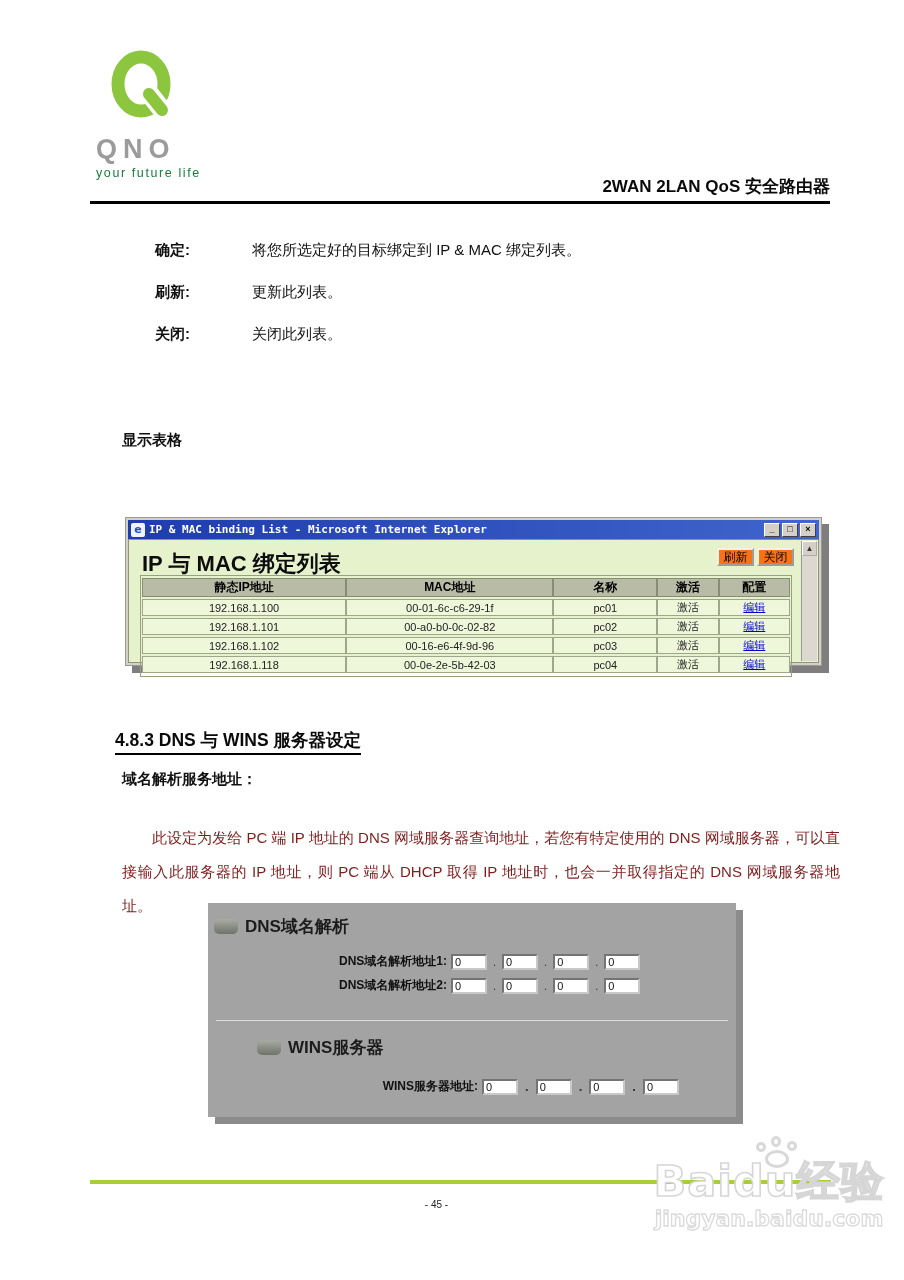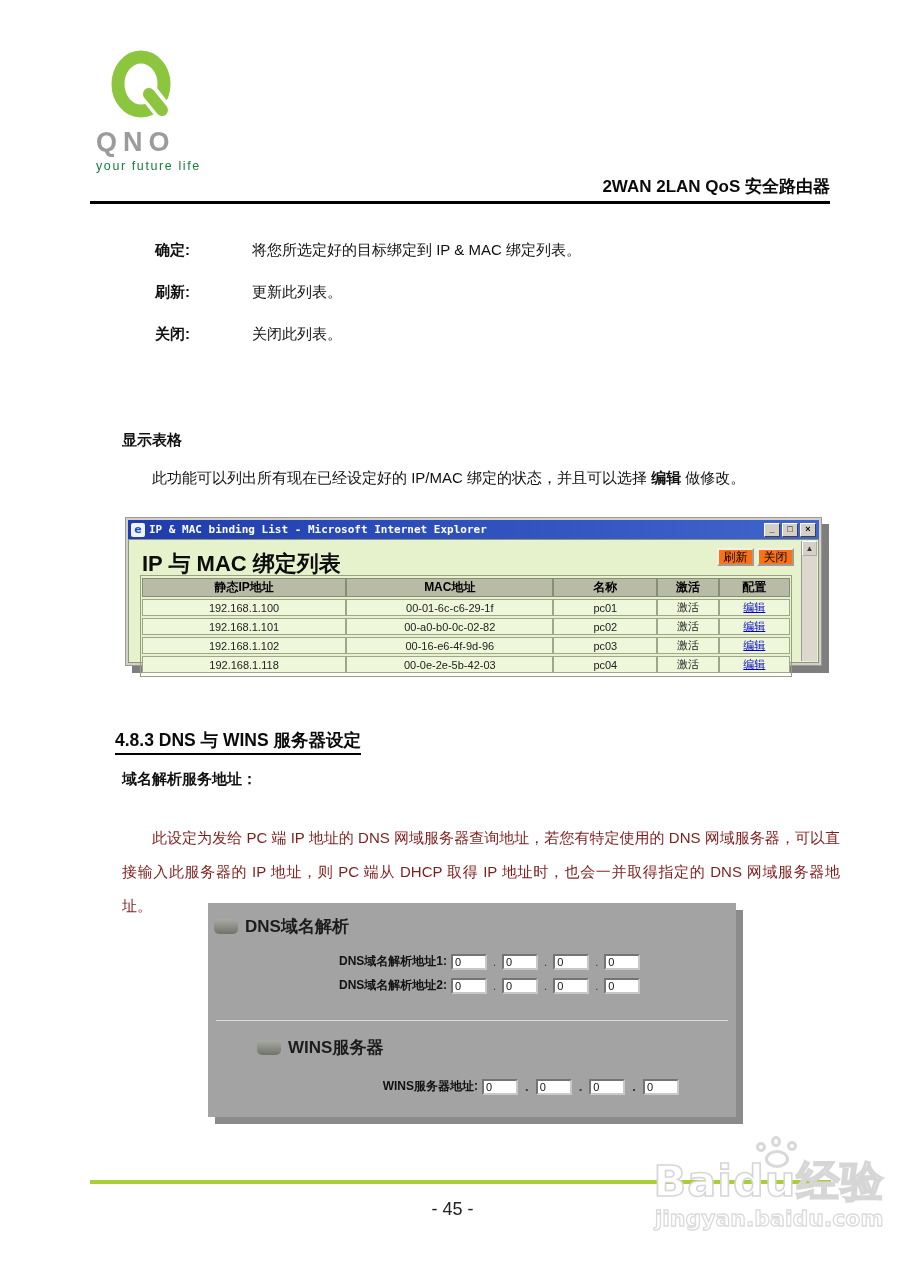--- a/index.html
+++ b/index.html
@@ -3,21 +3,21 @@
 <meta charset="utf-8">
 <style>
   * { box-sizing: border-box; margin: 0; padding: 0; }
   html,body { background:#ffffff; }
   body { width:904px; height:1280px; position:relative; font-family:"Liberation Sans", sans-serif; color:#111; }
   .page { position:absolute; inset:0; width:904px; height:1280px; background:#fff; overflow:hidden; }
 
   
   .logo { position:absolute; left:96px; top:50px; width:180px; }
   .logo svg { display:block; margin-left:14px; }
-  .brand-text { font-size:27px; font-weight:bold; color:#9b9b9b; letter-spacing:6px; line-height:1; margin-top:5px; }
+  .brand-text { font-size:27px; font-weight:bold; color:#9b9b9b; letter-spacing:6px; line-height:1; margin-top:12px; }
   .tagline { font-size:12.5px; color:#15803d; letter-spacing:1.6px; margin-top:3px; }
 
   
   .doc-title { position:absolute; top:175px; right:74px; font-size:17px; font-weight:bold; color:#0a0a0a; }
   .header-rule { position:absolute; top:201px; left:90px; width:740px; height:3px; background:#000; }
 
   
   .definitions { position:absolute; top:240px; left:155px; width:620px; }
   .def-row { display:flex; margin-bottom:23px; font-size:15px; line-height:19px; }
   .def-term { width:97px; font-weight:bold; flex:none; }
@@ -75,21 +75,21 @@
   .dns-label { width:239px; }
   .wins-label { width:270px; }
   .octet { width:36px; height:16px; border:2px inset #c8c8c8; font-size:11px; padding:0 2px; margin-left:4px;
            font-family:"Liberation Sans",sans-serif; color:#111; background:#fff; }
   .dot { margin:0 2px 0 6px; font-size:11px; color:#333; }
   .row-wins .dot { font-weight:bold; font-size:13px; margin:0 3px 0 7px; }
   .separator-line { position:absolute; top:117px; left:8px; right:8px; border-top:1px solid #dcdcdc; }
 
   
   .footer-line { position:absolute; left:90px; top:1180px; width:741px; height:4px; background:#abce35; }
-  .page-number { position:absolute; top:1199px; left:16px; width:873px; text-align:center; font-size:18px; color:#222; }
+  .page-number { position:absolute; top:1199px; left:0; width:873px; text-align:center; font-size:10px; color:#222; }
 
   .watermark { position:absolute; right:4px; top:1158px; width:262px; text-align:center; }
   .wm-title { font-size:43px; font-weight:bold; color:#ffffff; -webkit-text-stroke:1.6px #d6d6d6; letter-spacing:1px; line-height:1.1;
               font-family:"DejaVu Sans",sans-serif; position:relative; }
   .wm-url { font-size:22px; font-weight:bold; color:#ffffff; -webkit-text-stroke:1.3px #dadada; margin-top:1px;
             font-family:"DejaVu Sans",sans-serif; }
   .paw { position:absolute; top:-22px; left:118px; width:44px; height:34px; }
   .paw i { position:absolute; display:block; background:#fff; border:3px solid #d8d8d8; border-radius:50%; }
   .paw .pad { width:24px; height:18px; left:9px; top:14px; }
   .paw .t1 { width:10px; height:10px; left:0; top:6px; }
@@ -123,23 +123,20 @@
       <span class="def-term">刷新:</span>
       <span class="def-desc">更新此列表。</span>
     </div>
     <div class="def-row">
       <span class="def-term">关闭:</span>
       <span class="def-desc">关闭此列表。</span>
     </div>
   </div>
 
   <div class="display-heading">显示表格</div>
-  <div class="display-desc">
-    <span>此功能可以列出所有现在已经设定好的 IP/MAC 绑定的状态，并且可以选择 </span><b>编辑</b><span> 做修改。</span>
-  </div>
 
   <div class="ie-window">
     <div class="titlebar">
       <span class="titlebar-icon">e</span>
       <span class="titlebar-text">IP &amp; MAC binding List - Microsoft Internet Explorer</span>
       <span class="win-btn">_</span>
       <span class="win-btn">□</span>
       <span class="win-btn">×</span>
     </div>
     <div class="win-content">

